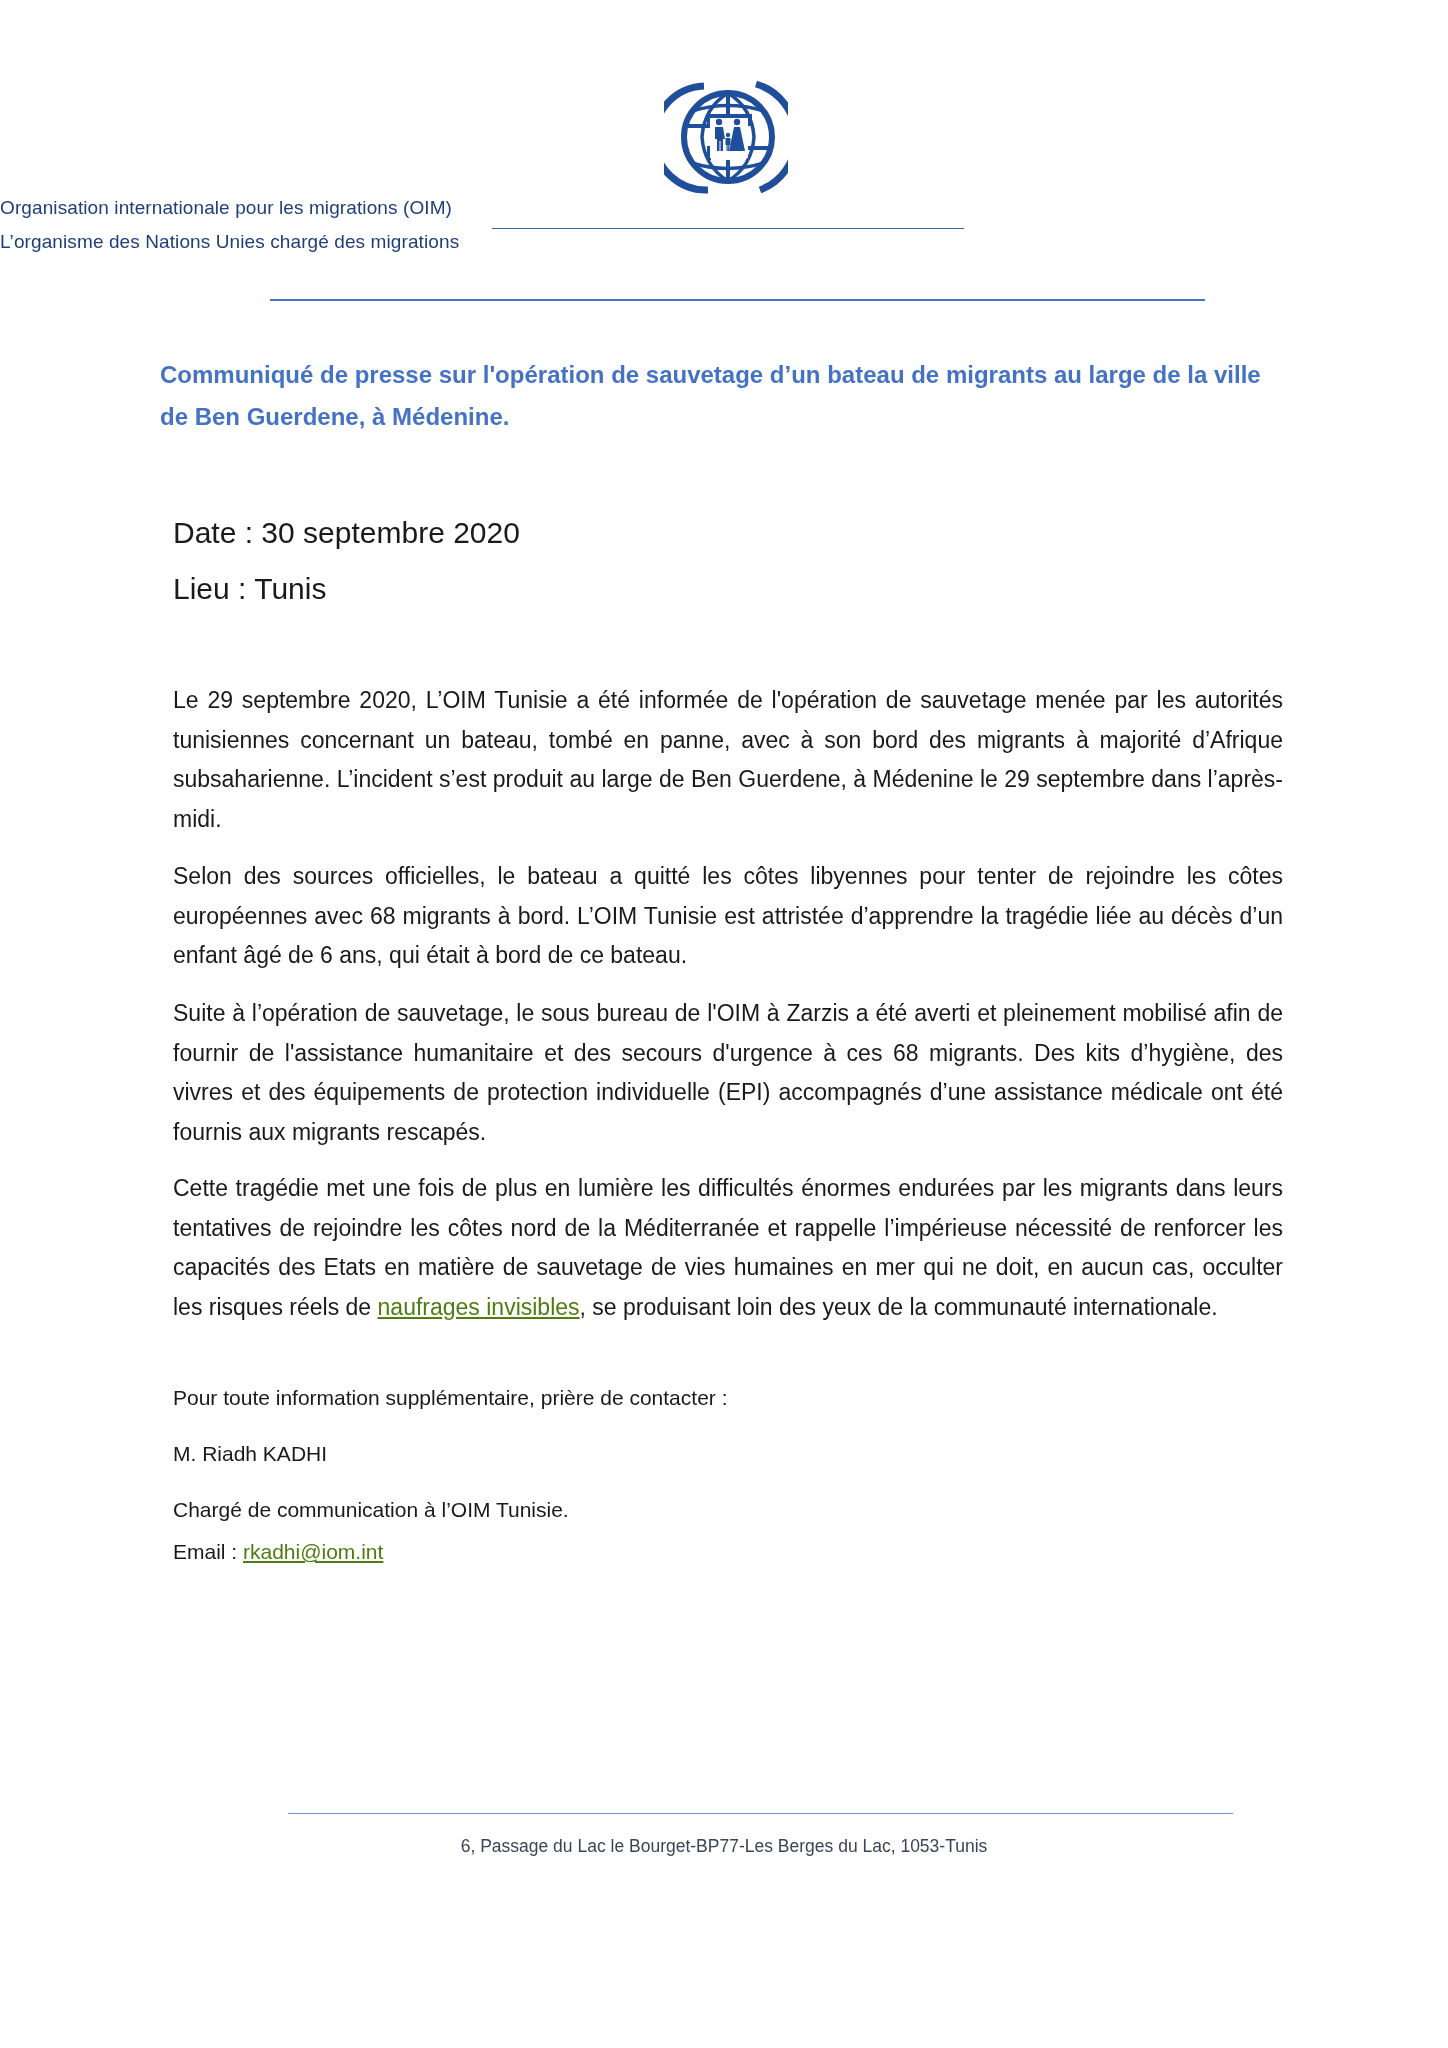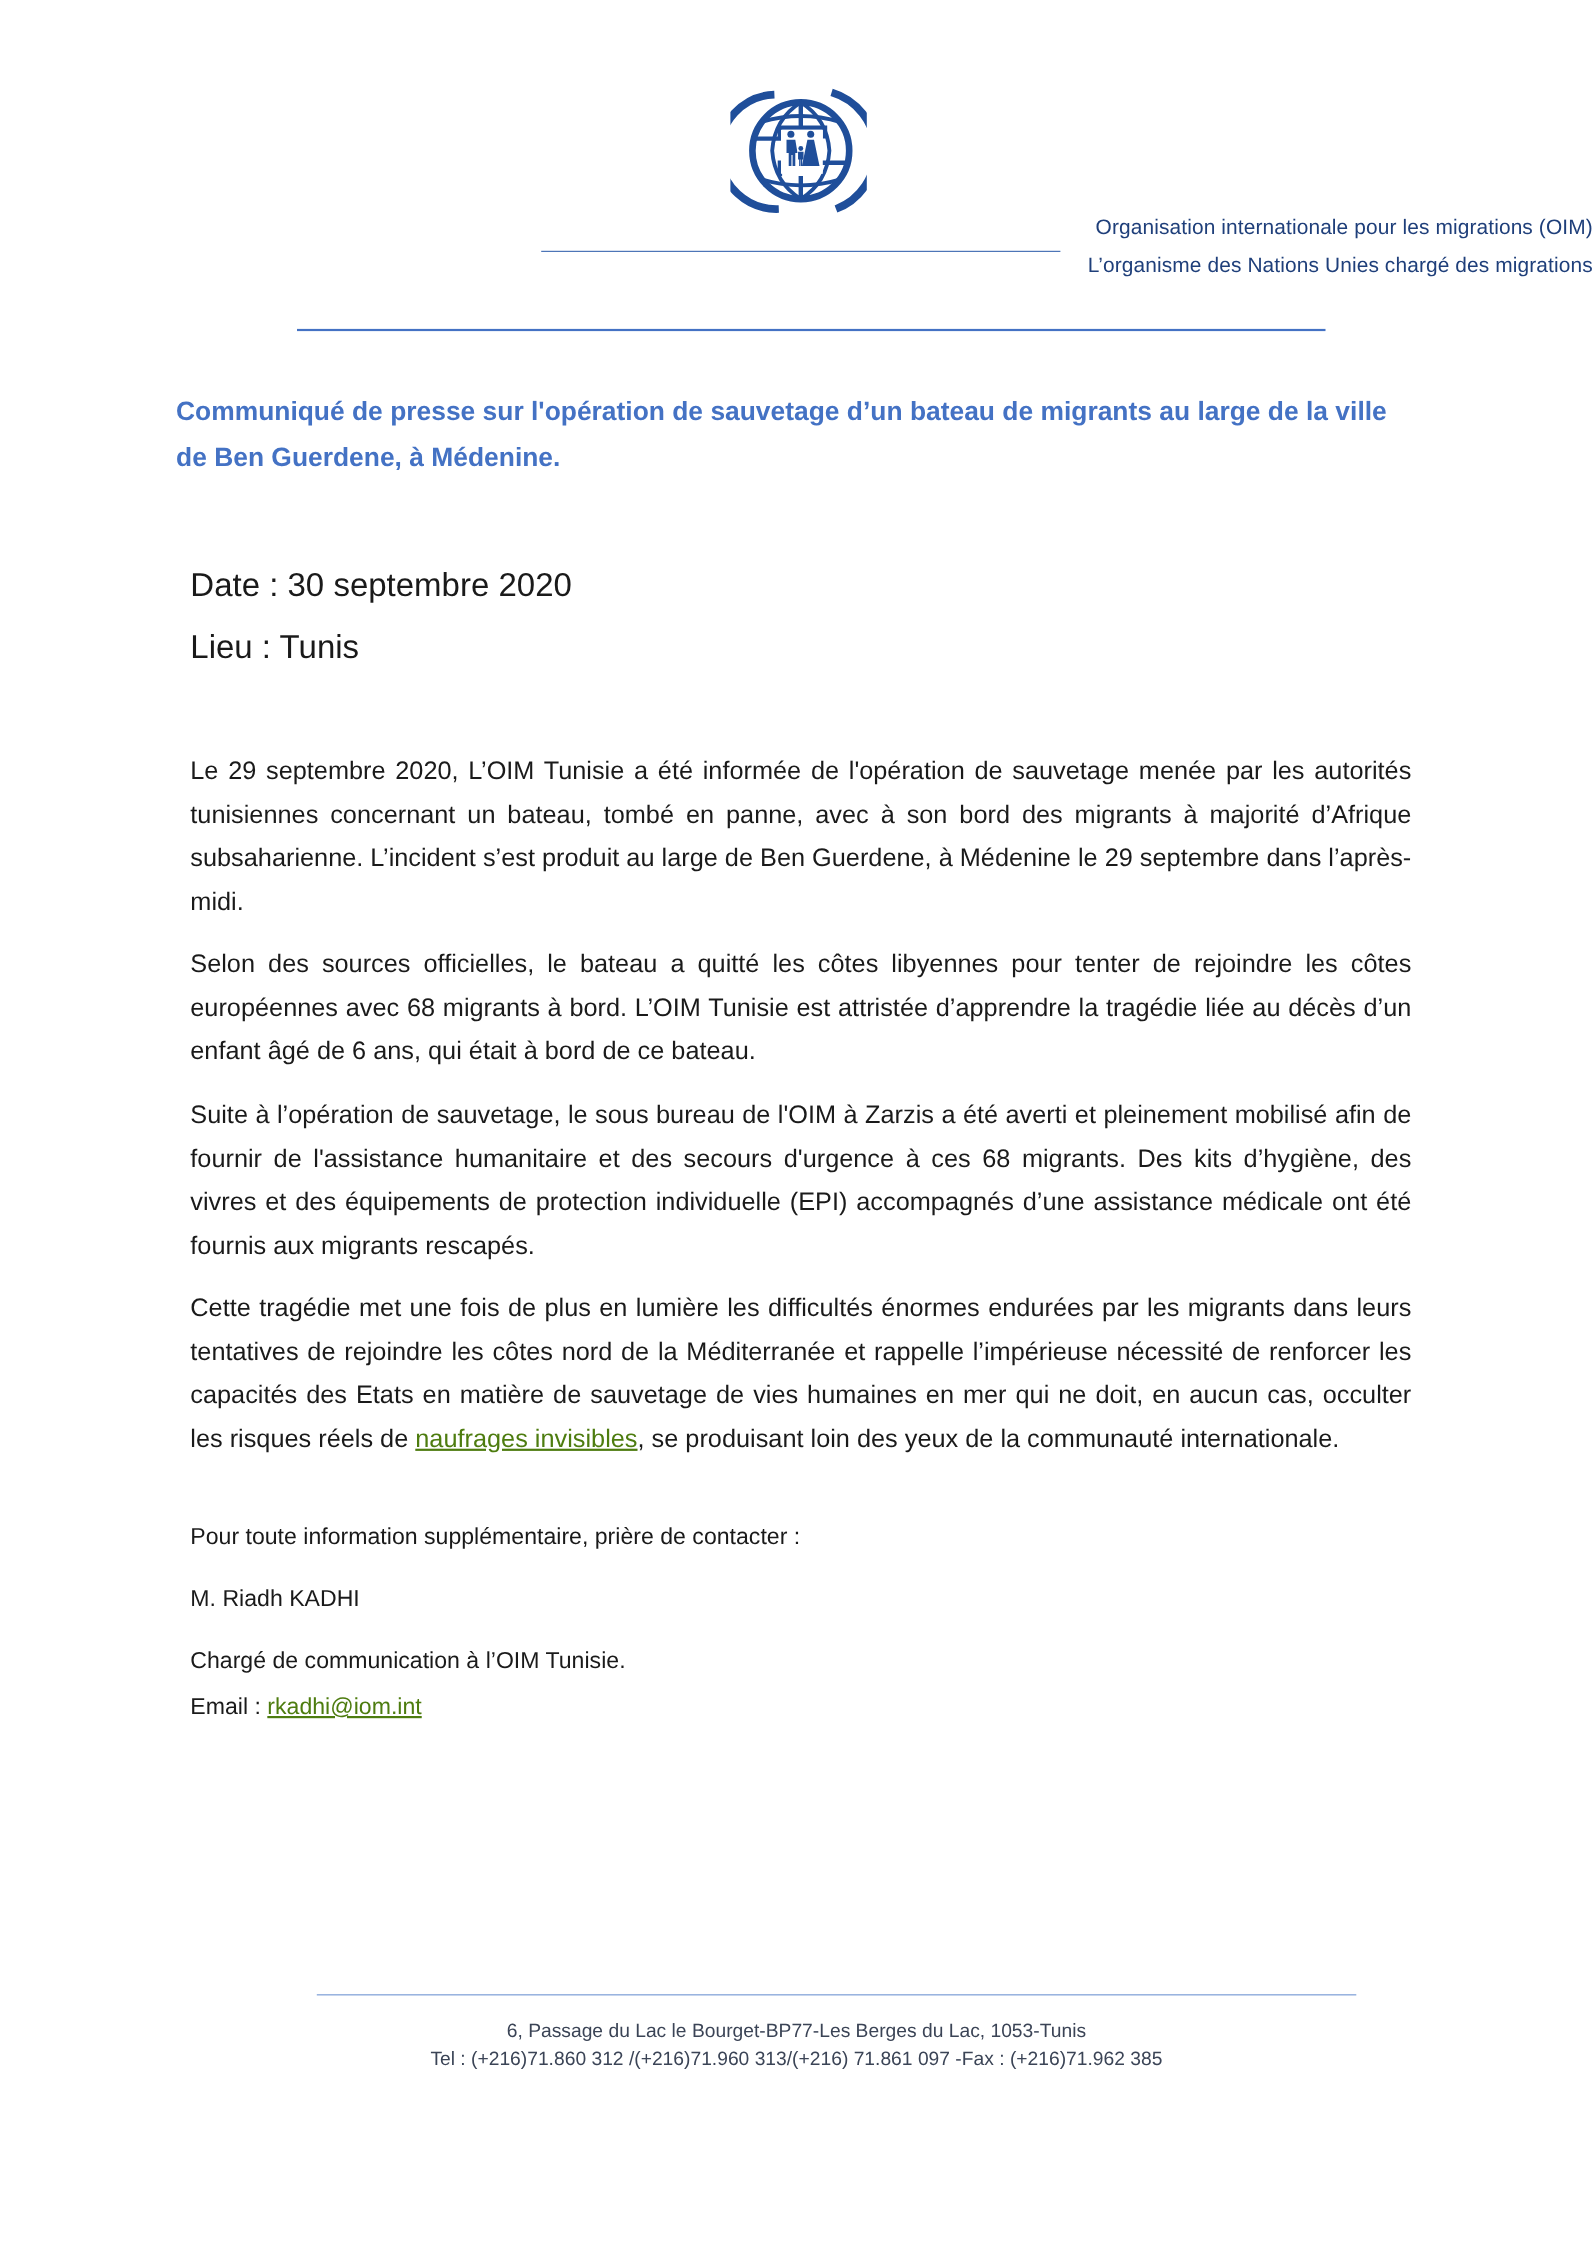--- a/index.html
+++ b/index.html
@@ -1,20 +1,20 @@
 <!DOCTYPE html>
 <html><head>
 <meta charset="utf-8">
 <style>
   html, body { margin: 0; padding: 0; background: #ffffff; }
   body { width: 1448px; height: 2048px; position: relative; overflow: hidden;
          font-family: "Liberation Sans", "DejaVu Sans", sans-serif; color: #1a1a1a; }
   .abs { position: absolute; }
   .logo { left: 664px; top: 78px; width: 124px; height: 118px; }
-  .org-line { left: 0; width: 1448px; text-align: right; color: #1f3f7a; font-size: 19px; letter-spacing: 0.1px; }
+  .org-line { left: 0; width: 1448px; text-align: left; color: #1f3f7a; font-size: 19px; letter-spacing: 0.1px; }
   .org-sep { left: 492px; width: 472px; top: 228px; height: 0; border-top: 1px solid #3a66b0; }
   .header-rule { left: 270px; width: 935px; top: 299px; height: 0; border-top: 2px solid #4472c4; }
   .title { left: 160px; top: 354px; width: 1120px; font-weight: bold; color: #4472c4; font-size: 24px; line-height: 42px; }
   .meta { left: 173px; font-size: 30px; color: #1a1a1a; }
   .body-text { left: 173px; width: 1110px; font-size: 23px; line-height: 39.5px; text-align: justify; color: #1a1a1a; }
   .body-text p { margin: 0; }
   .link { color: #4d7c0f; text-decoration: underline; cursor: pointer; }
   .contact { left: 173px; font-size: 21px; color: #1a1a1a; }
   .footer-rule { left: 288px; width: 945px; top: 1813px; height: 0; border-top: 1px solid #6f95d2; }
   .footer { left: 0; width: 1448px; top: 1834px; text-align: center; font-size: 17.5px; line-height: 25px; color: #3b4456; }
@@ -84,14 +84,13 @@
 <div class="abs contact" style="top:1386px;">Pour toute information supplémentaire, prière de contacter :</div>
 <div class="abs contact" style="top:1442px;">M. Riadh KADHI</div>
 <div class="abs contact" style="top:1498px;">Chargé de communication à l’OIM Tunisie.</div>
 <div class="abs contact" style="top:1492px;margin-top:48px;">
   <span>Email : </span><a class="link">rkadhi@iom.int</a>
 </div>
 
 <div class="abs footer-rule"></div>
 <div class="abs footer">
   <div>6, Passage du Lac le Bourget-BP77-Les Berges du Lac, 1053-Tunis</div>
-  <div>Tel : (+216)71.860 312 /(+216)71.960 313/(+216) 71.861 097 -Fax : (+216)71.962 385</div>
 </div>
 
 </body></html>

